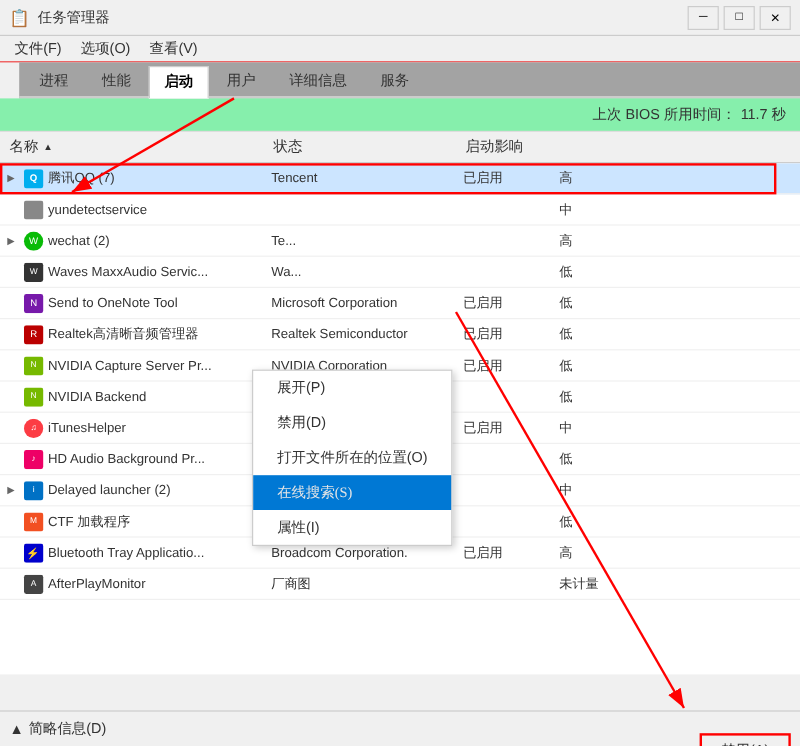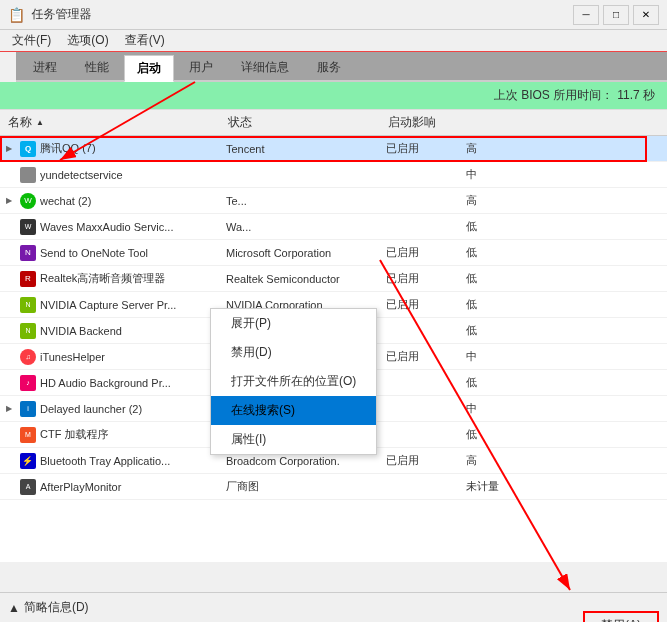--- a/index.html
+++ b/index.html
@@ -213,21 +213,22 @@
       min-width: 160px;
     }
     .context-menu-item {
       padding: 6px 20px;
       font-size: 12px;
       color: #333;
       cursor: pointer;
     }
     .context-menu-item.highlighted {
       background: #0078d4;
-      color: #000000;
+      color: #e5e5e5;
+      font-family: Liberation Serif, serif;
     }
 
     
     .overlay-svg {
       position: absolute;
       top: 0;
       left: 0;
       width: 100%;
       height: 100%;
       pointer-events: none;

